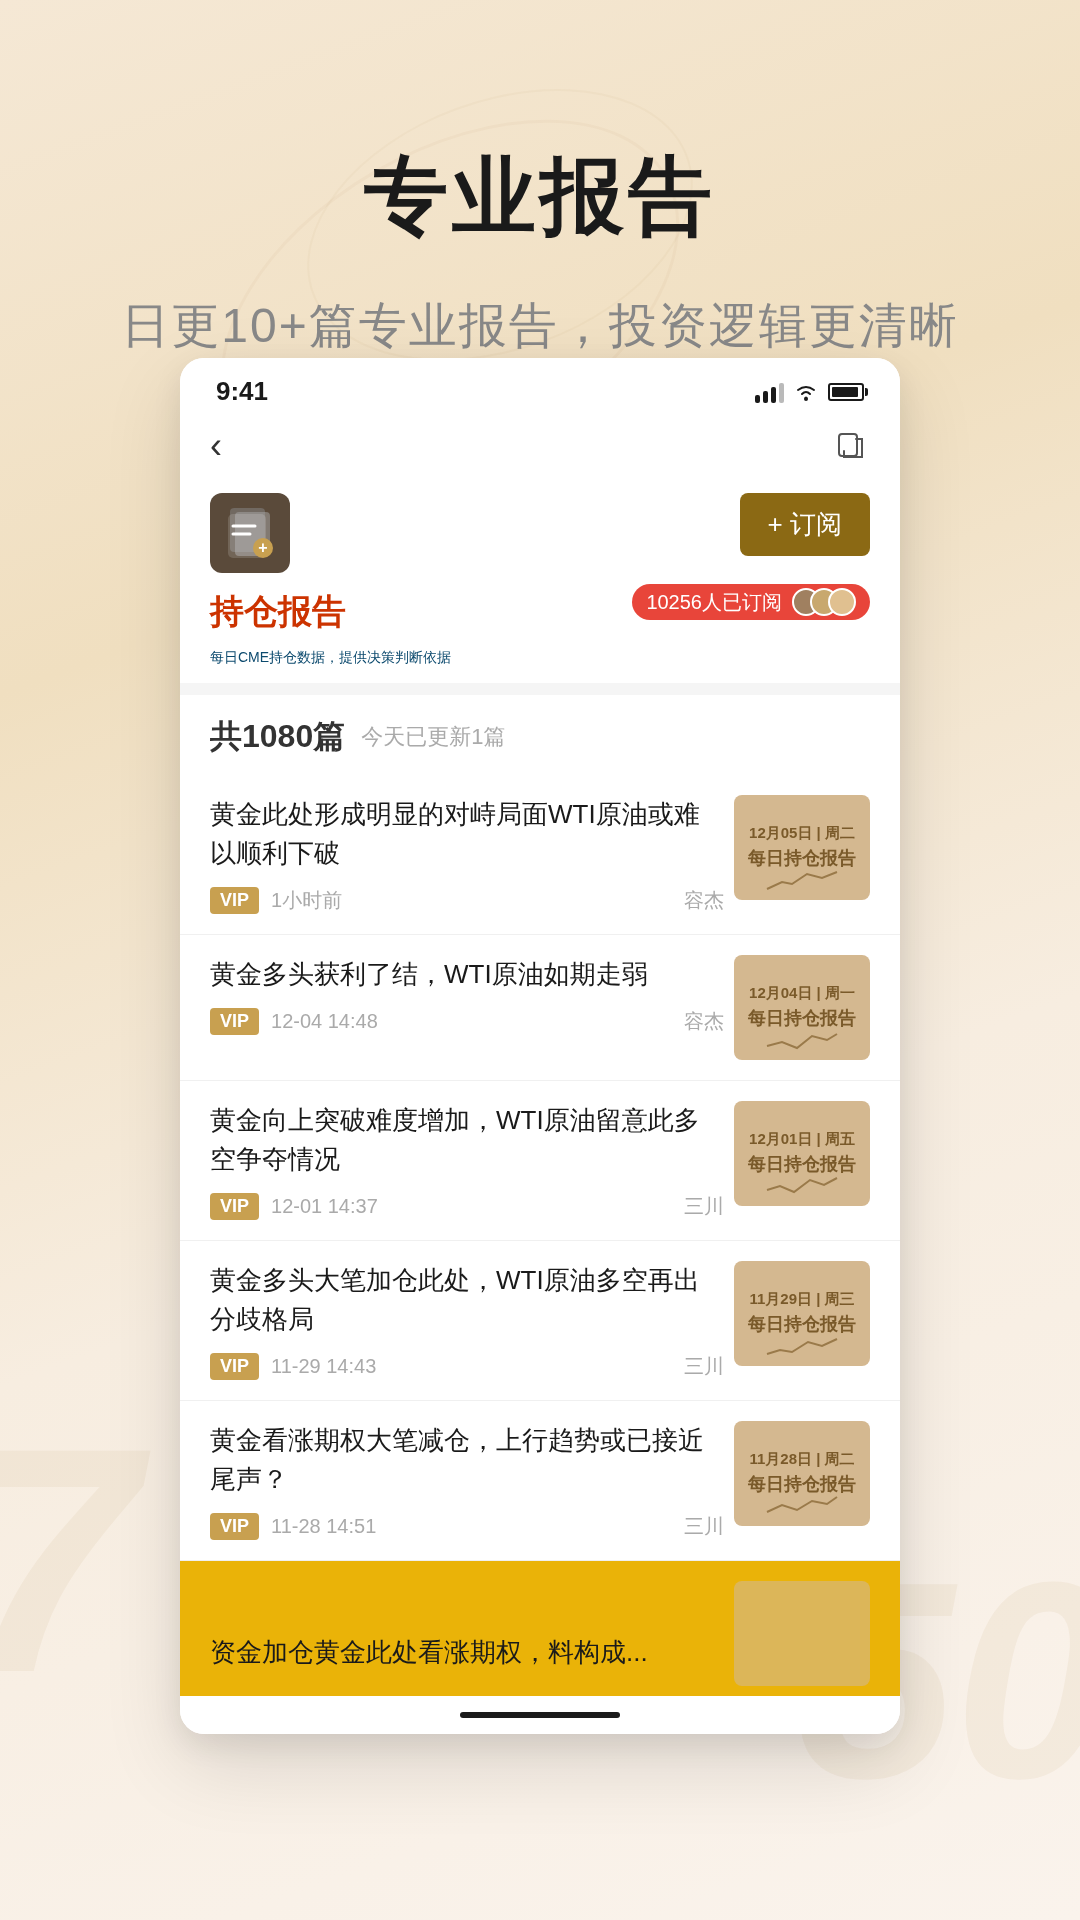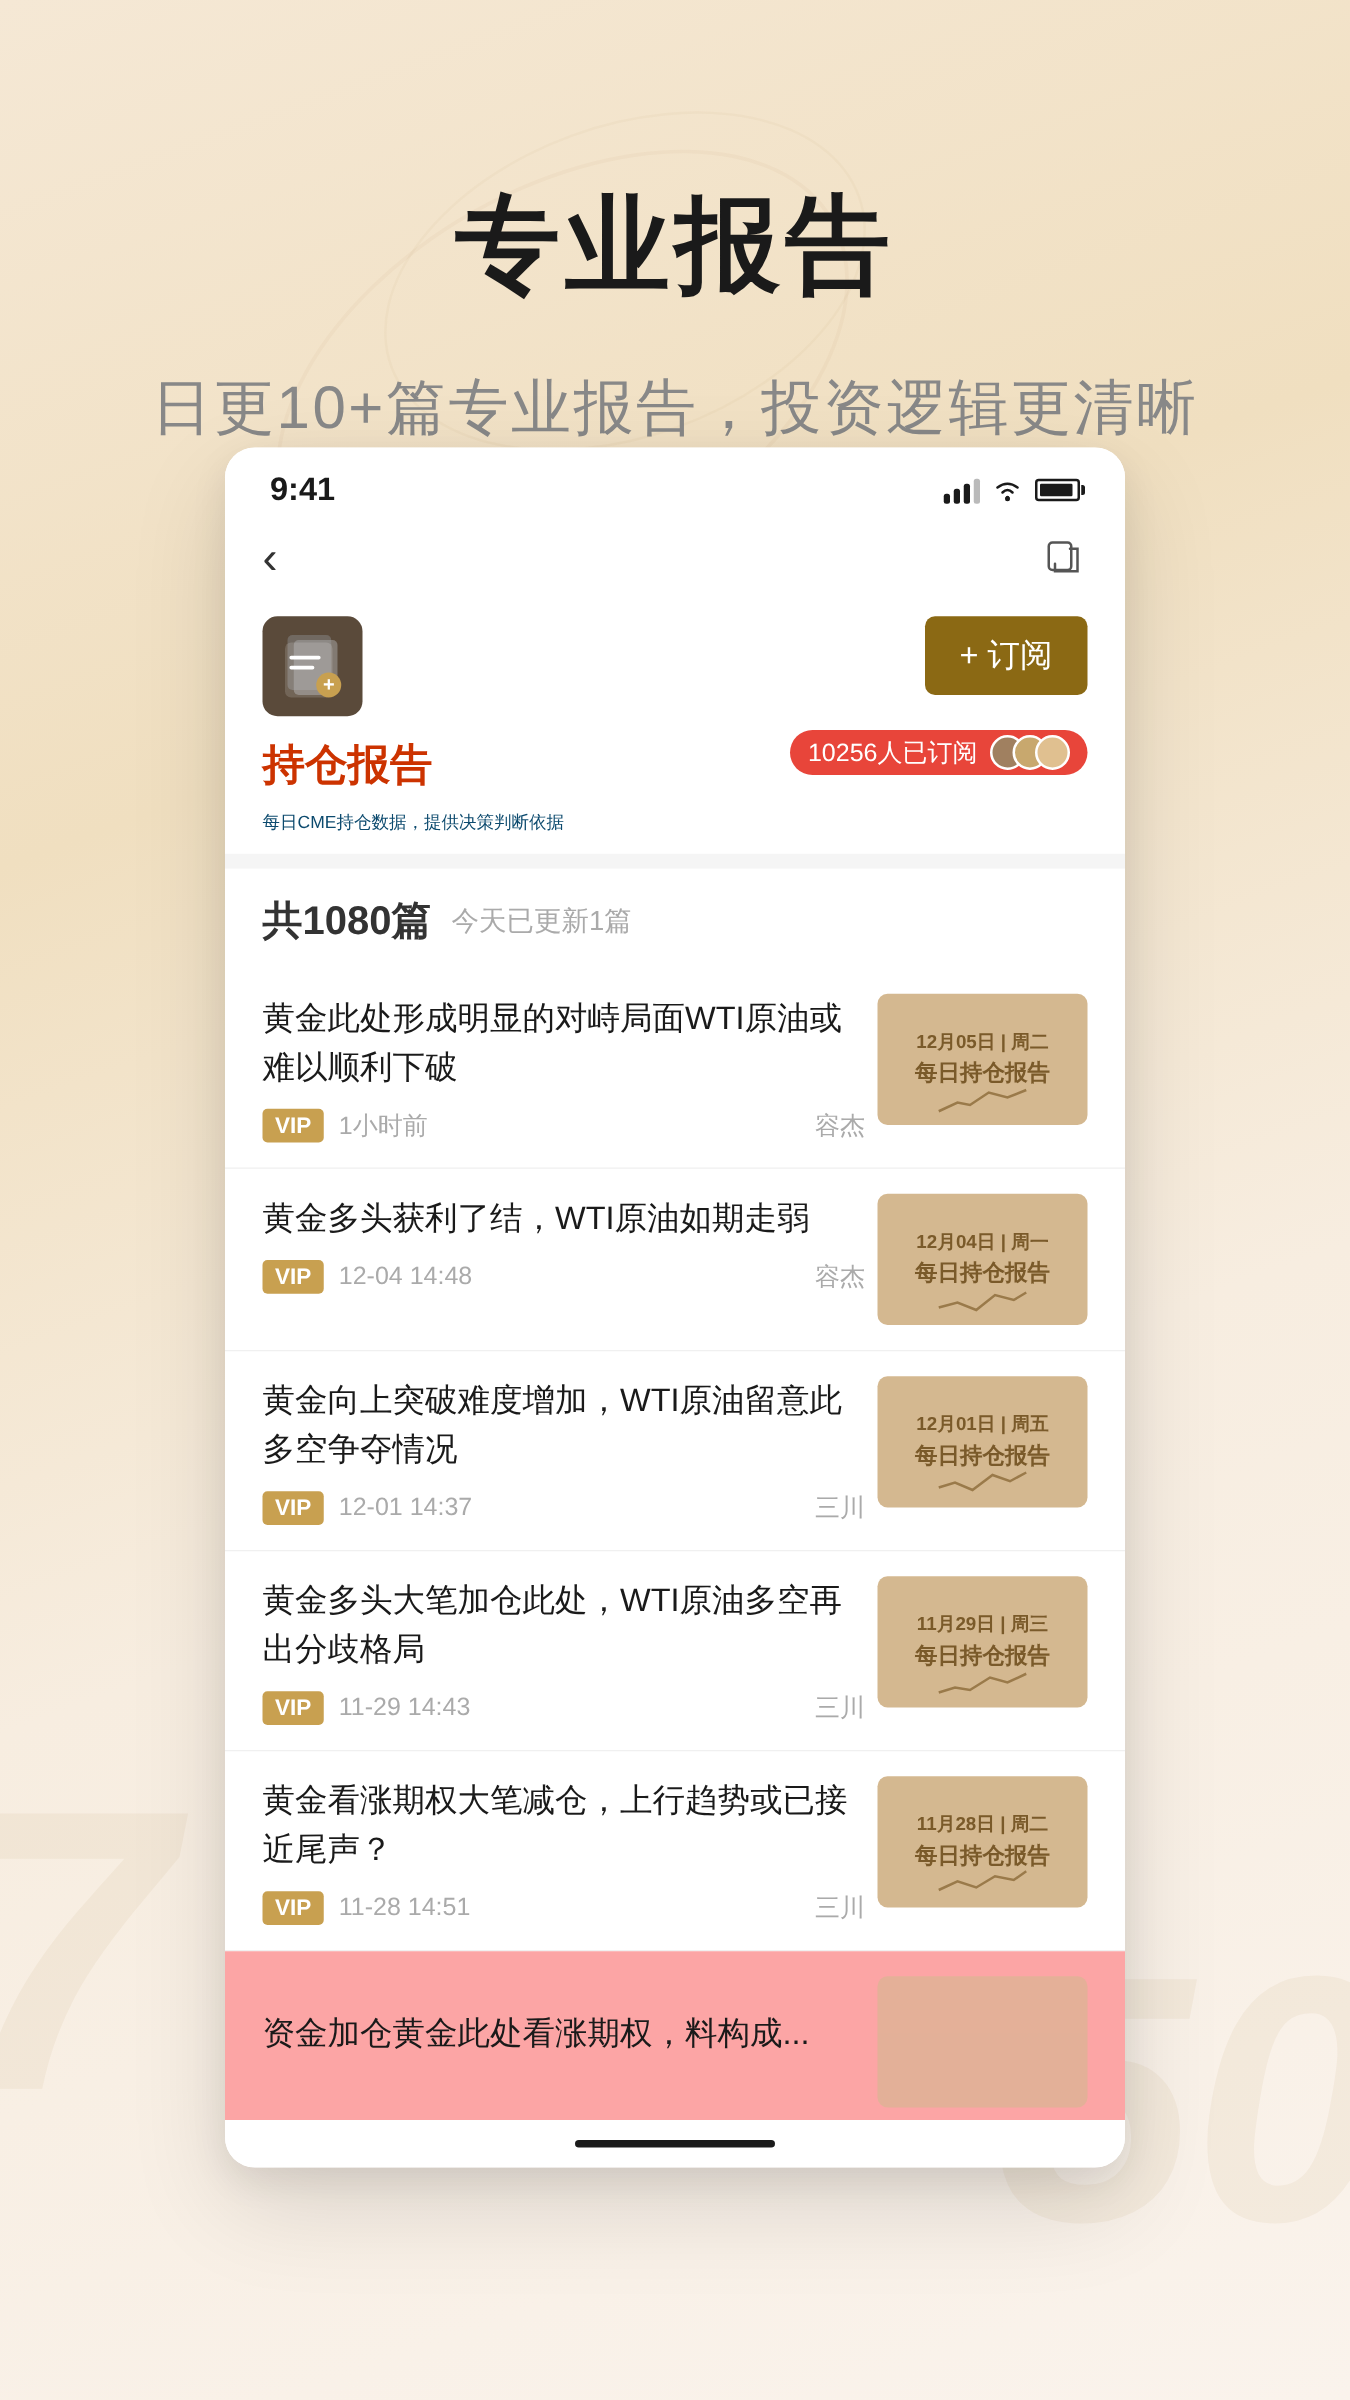--- a/index.html
+++ b/index.html
@@ -311,21 +311,21 @@
     }
     .article-time {
       font-size: 20px;
       color: #aaa;
     }
     .article-author {
       font-size: 20px;
       color: #aaa;
     }
     .article-thumb {
-      width: 168px;
+      width: 136px;
       height: 105px;
       border-radius: 8px;
       overflow: hidden;
       flex-shrink: 0;
       background: #d4b890;
       position: relative;
       display: flex;
       flex-direction: column;
       align-items: center;
       justify-content: center;
@@ -358,22 +358,22 @@
       height: 6px;
       background: #1a1a1a;
       border-radius: 3px;
     }
 
     
     .article-item-partial {
       display: flex;
       padding: 20px 30px 10px;
       gap: 12px;
-      align-items: center;
-      background: #fca5a5;
+      align-items: flex-end;
+      background: #eab308;
       overflow: hidden;
     }
   </style>
 </head>
 <body>
 
 <div class="bg-decoration">
   <div class="bg-line"></div>
   <div class="bg-line2"></div>
   <div class="bg-number n1">7</div>

